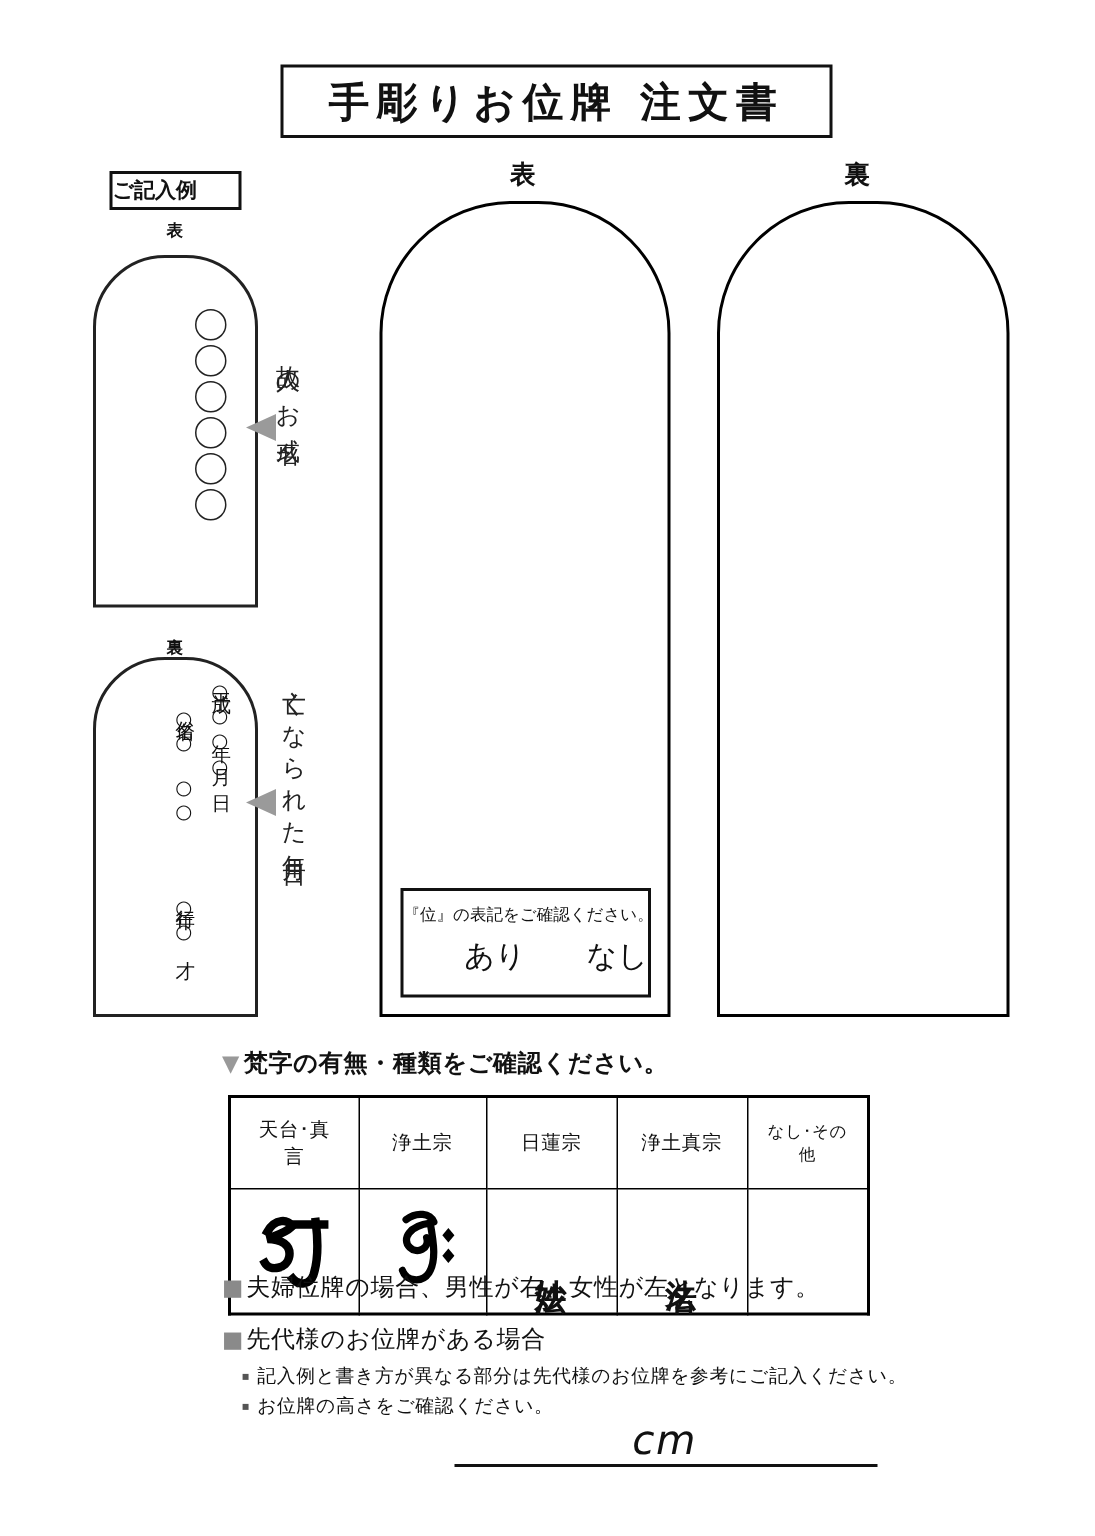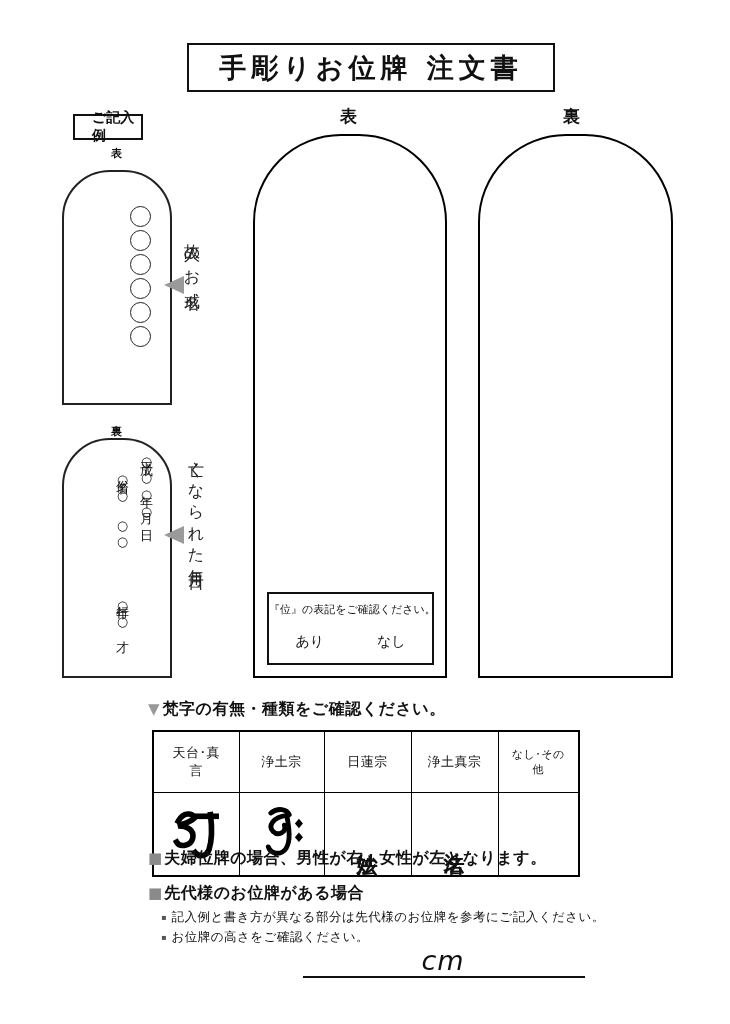--- a/index.html
+++ b/index.html
@@ -15,23 +15,23 @@
     left:187px;top:43px;width:368px;height:49px;border:2px solid #111;
     display:flex;align-items:center;justify-content:center;box-sizing:border-box;
   }
   .title-text{
     font-family:"DejaVu Serif","Liberation Serif",serif;
     font-size:27px;font-weight:bold;letter-spacing:5px;white-space:nowrap;
   }
 
   
   .example-heading{
-    left:73px;top:114px;width:70px;height:26px;border:2px solid #111;
+    left:73px;top:114px;width:88px;height:26px;border:2px solid #111;
     display:flex;align-items:center;justify-content:flex-start;box-sizing:border-box;
-    font-size:14px;font-weight:bold;padding-left:17px;
+    font-size:14px;font-weight:bold;
   }
   .mini-side-label{font-size:11px;font-weight:bold;}
   .small-tablet{
     border:2px solid #222;border-radius:48px 48px 0 0;background:#fff;box-sizing:border-box;
   }
   .circle-col{display:flex;flex-direction:column;gap:3px;}
   .circle{width:21px;height:21px;border:1.6px solid #222;border-radius:50%;box-sizing:border-box;background:#fff;}
   .vtext{
     writing-mode:vertical-rl;text-orientation:upright;white-space:nowrap;
     letter-spacing:1px;line-height:1;
@@ -46,21 +46,21 @@
   .big-label{font-size:17px;font-weight:bold;}
   .big-tablet{
     border:2.5px solid #000;border-radius:88px 88px 0 0;background:#fff;box-sizing:border-box;
   }
   .imark-box{
     left:267px;top:592px;width:167px;height:73px;border:2px solid #111;box-sizing:border-box;
     background:#fff;
   }
   .imark-msg{position:absolute;top:8px;left:0;width:100%;text-align:center;font-size:11px;white-space:nowrap;}
   .imark-opts{position:absolute;bottom:12px;left:0;width:100%;display:flex;}
-  .imark-opt{width:50%;text-align:center;font-size:14px;}
+  .imark-opt{width:50%;text-align:right;font-size:20px;}
 
   
   .bonji-heading{left:148px;top:699px;display:flex;align-items:center;gap:3px;white-space:nowrap;}
   .tri-marker{color:#999;font-size:15px;line-height:1;}
   .bonji-heading-text{font-size:16px;font-weight:bold;letter-spacing:0.5px;}
   table.bonji{
     left:152px;top:730px;border-collapse:collapse;table-layout:fixed;background:#fff;
     border:2px solid #000;
   }
   table.bonji th,table.bonji td{
@@ -73,21 +73,21 @@
   .brush-vert{
     writing-mode:vertical-rl;text-orientation:upright;
     font-family:"DejaVu Serif","Liberation Serif",serif;font-weight:bold;
     font-size:21px;line-height:1;letter-spacing:2px;display:inline-block;
   }
   .glyph-svg{display:block;margin:0 auto;}
 
   
   .note-line{display:flex;align-items:center;gap:2px;white-space:nowrap;}
   .sq-marker{color:#8a8a8a;font-size:15px;line-height:1;}
-  .note-text{font-size:16px;font-weight:bold;letter-spacing:0.5px;}
+  .note-text{font-size:16px;font-weight:normal;letter-spacing:0.5px;}
   .bullet-line{display:flex;align-items:center;gap:5px;white-space:nowrap;}
   .bullet-marker{color:#555;font-size:8px;line-height:1;}
   .bullet-text{font-size:12.5px;letter-spacing:0.5px;}
 
   
   .height-line{
     left:303px;top:945px;width:282px;height:33px;border-bottom:2px solid #111;
     box-sizing:border-box;text-align:center;font-style:italic;
   }
   .unit-cm{font-size:27px;font-weight:500;line-height:32px;padding-right:2px;letter-spacing:1px;}

